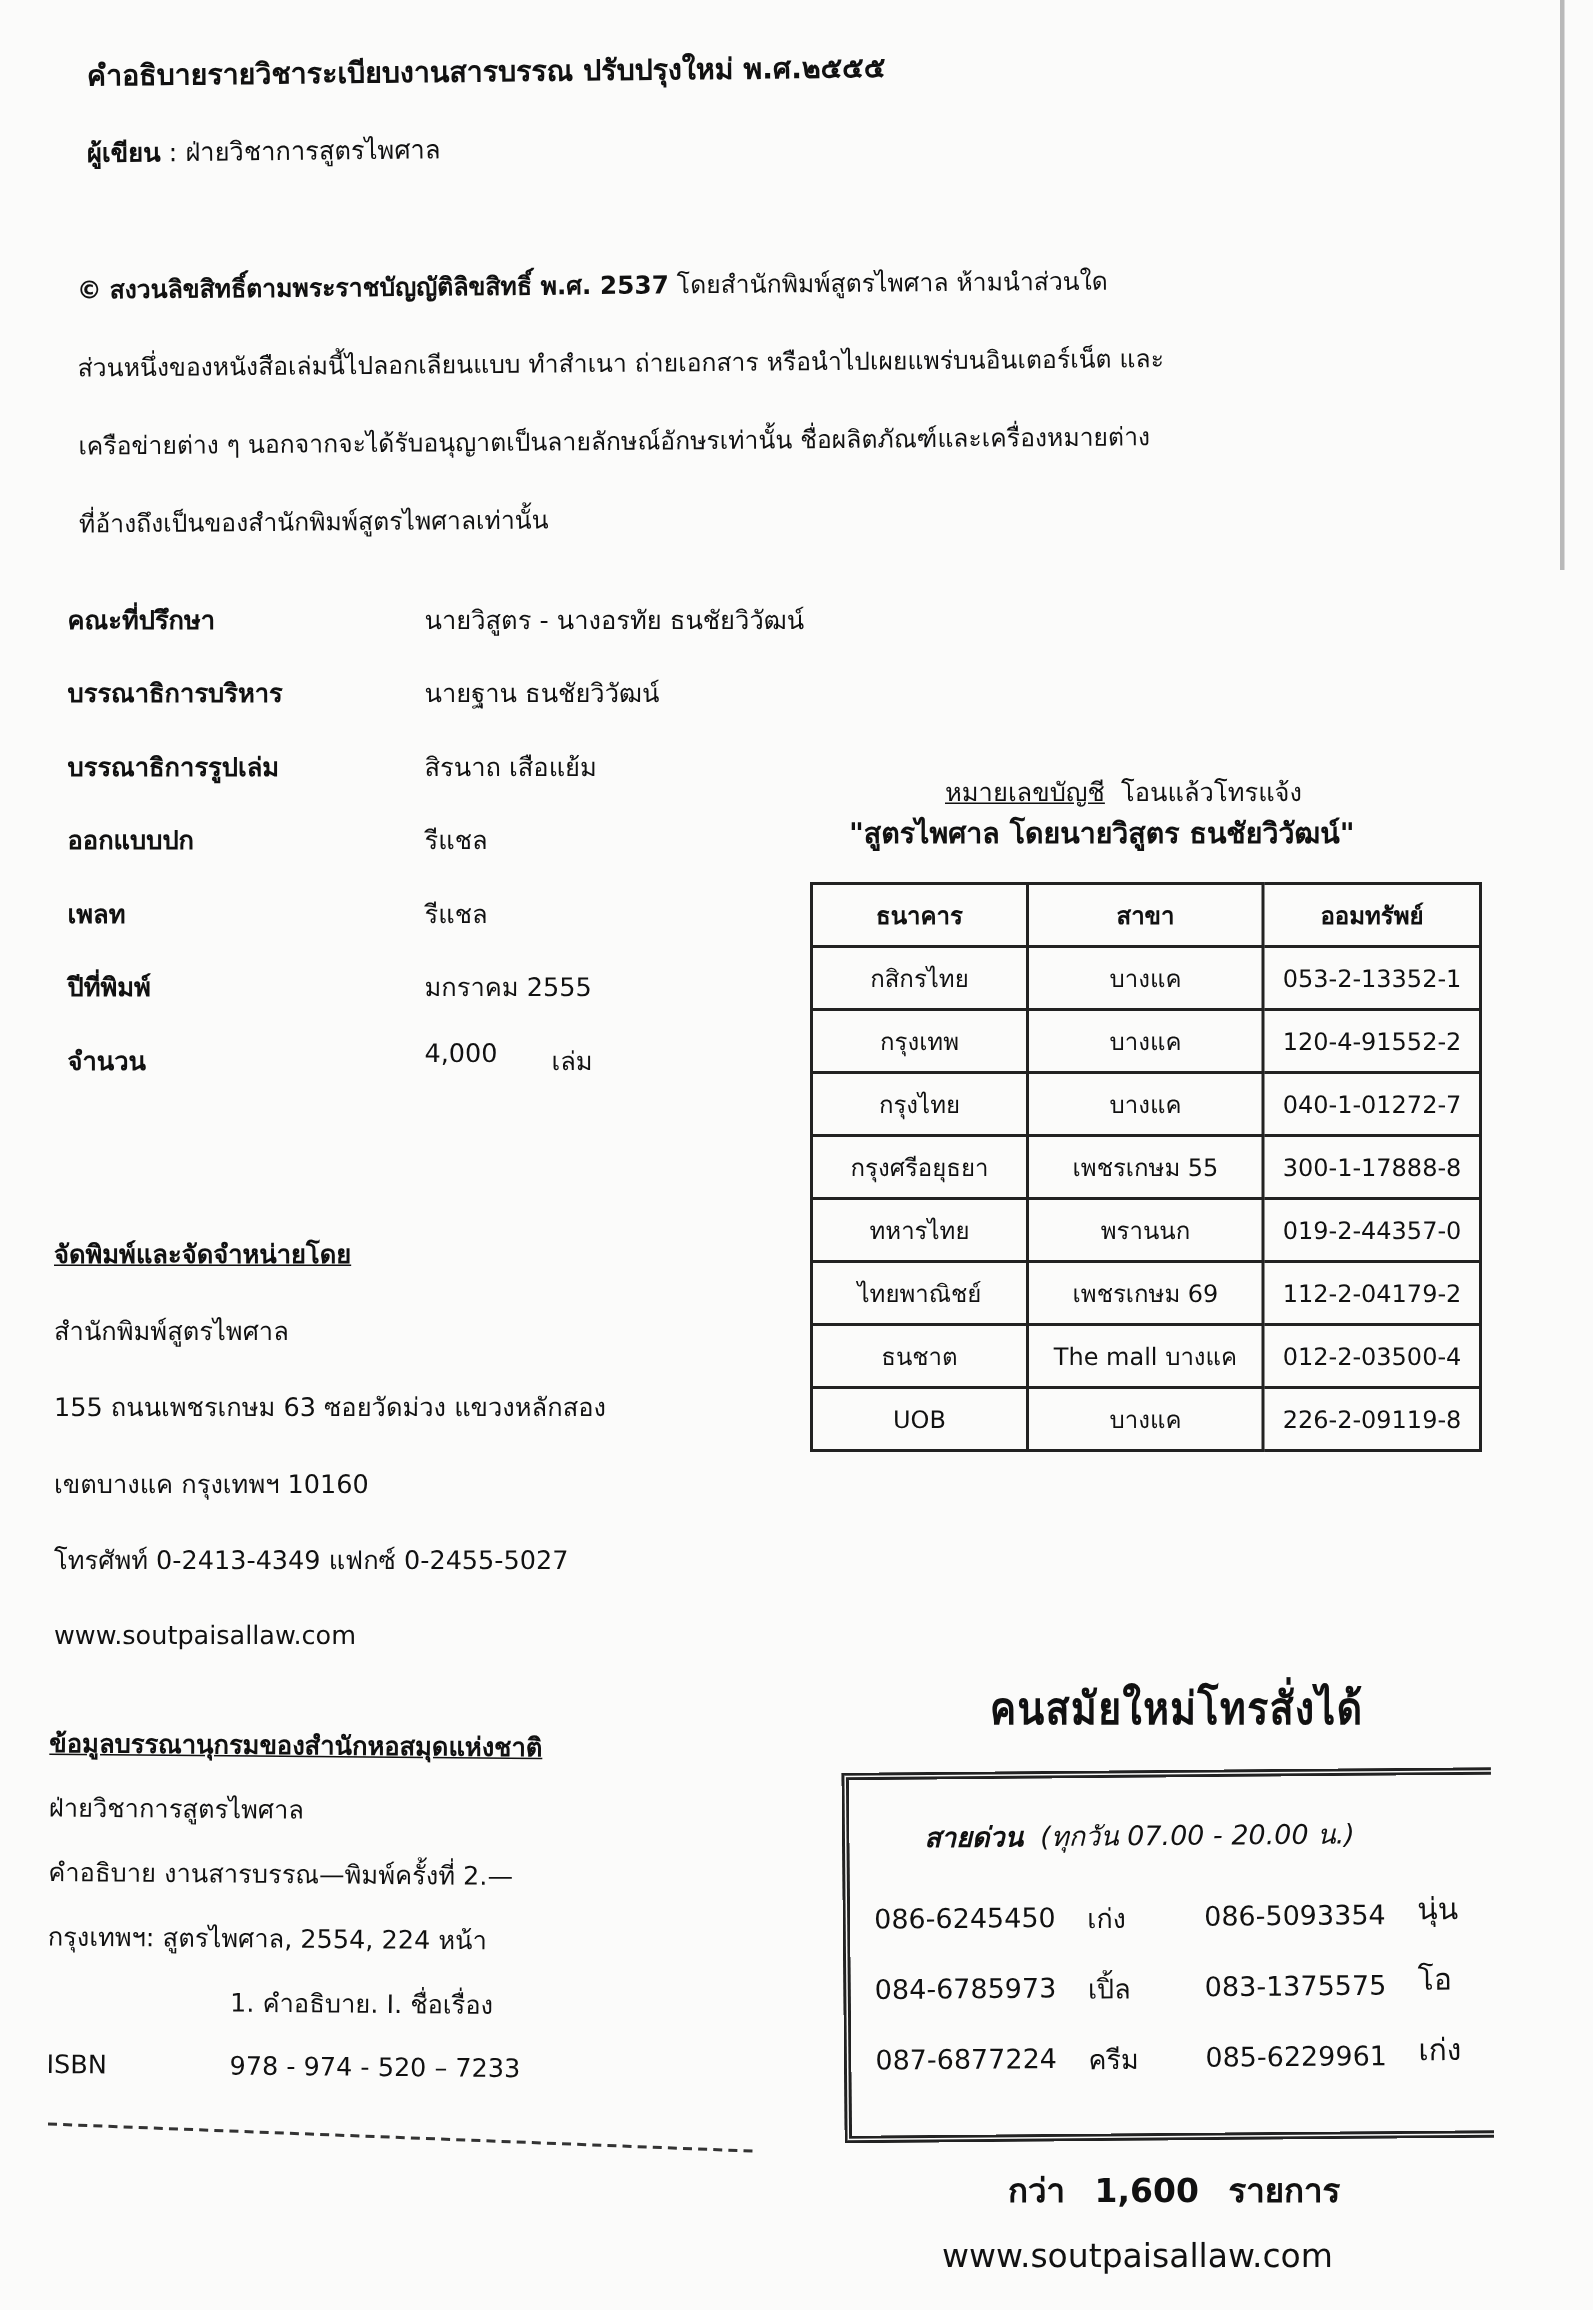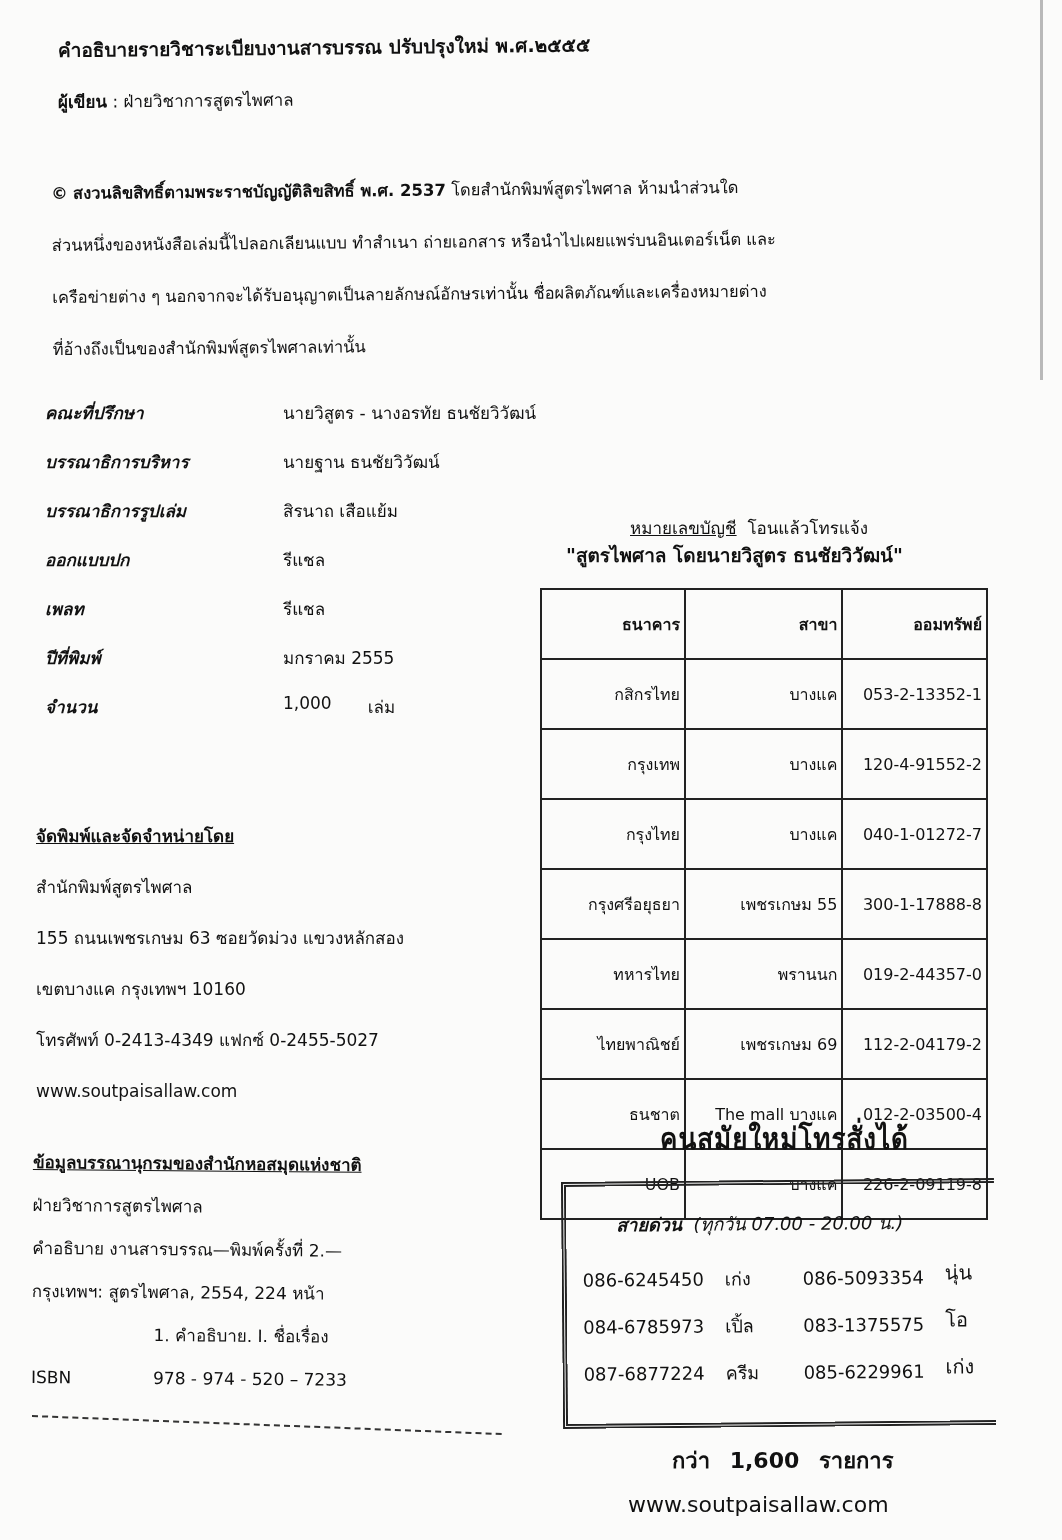--- a/index.html
+++ b/index.html
@@ -19,21 +19,21 @@
   .title { left: 58px; top: 35px; font-size: 19px; font-weight: bold; transform: rotate(-0.6deg); transform-origin: left; }
   .author { left: 58px; top: 88px; font-size: 17px; transform: rotate(-0.6deg); transform-origin: left; }
   .author b { font-weight: bold; }
 
   .copyright { left: 52px; top: 168px; width: 980px; font-size: 16.5px; line-height: 52px; white-space: normal; transform: rotate(-0.5deg); transform-origin: left; }
   .copyright .cline { display: block; white-space: nowrap; overflow: hidden; }
   .copyright b { font-weight: bold; }
 
   .credits { left: 45px; top: 388px; font-size: 17px; }
   .credit-row { display: flex; height: 49px; align-items: center; }
-  .credit-label { width: 238px; font-weight: bold; font-style: italic; }
+  .credit-label { width: 238px; font-weight: bold; }
   .credit-value { display: flex; gap: 0; }
   .credit-value span.gap { display: inline-block; width: 36px; }
 
   .publisher { left: 36px; top: 810px; font-size: 17px; }
   .publisher .line { height: 51px; display: flex; align-items: center; }
   .publisher .heading { font-weight: bold; text-decoration: underline; }
 
   .catalog { left: 32px; top: 1140px; font-size: 17px; transform: rotate(0.5deg); transform-origin: left; }
   .catalog .line { height: 43px; display: flex; align-items: center; }
   .catalog .heading { font-weight: bold; text-decoration: underline; }
@@ -47,21 +47,21 @@
 
   .acct-title { left: 630px; top: 514px; font-size: 17px; }
   .acct-title .u { text-decoration: underline; }
   .acct-name { left: 566px; top: 540px; font-size: 19px; font-weight: bold; }
 
   table.banks {
     position: absolute; left: 540px; top: 588px; width: 448px;
     border-collapse: collapse; font-size: 16px;
   }
   table.banks th, table.banks td {
-    border: 2px solid #222; text-align: right; height: 40px; padding: 14px 4px;
+    border: 2px solid #222; text-align: center; height: 40px; padding: 0 4px;
     white-space: nowrap;
   }
   table.banks th { font-weight: bold; height: 40px; }
   table.banks col.c1 { width: 145px; }
   table.banks col.c2 { width: 158px; }
   table.banks col.c3 { width: 145px; }
 
   .promo-title { left: 660px; top: 1118px; font-size: 26px; font-weight: 900; letter-spacing: 1px; transform: scaleY(1.15); }
   .hotline-box {
     position: absolute; left: 562px; top: 1180px; width: 428px; height: 237px;
@@ -122,21 +122,21 @@
     <span class="credit-label">เพลท</span>
     <span class="credit-value">รีแชล</span>
   </div>
   <div class="credit-row">
     <span class="credit-label">ปีที่พิมพ์</span>
     <span class="credit-value">มกราคม  2555</span>
   </div>
   <div class="credit-row">
     <span class="credit-label">จำนวน</span>
     <span class="credit-value">
-      <span>1,000</span>
+      <span>4,000</span>
         <span class="gap"></span>
         <span>เล่ม</span>
     </span>
   </div>
 </div>
 
 <div class="abs publisher">
   <div class="line heading">จัดพิมพ์และจัดจำหน่ายโดย</div>
   <div class="line">สำนักพิมพ์สูตรไพศาล</div>
   <div class="line">155  ถนนเพชรเกษม 63  ซอยวัดม่วง  แขวงหลักสอง</div>

